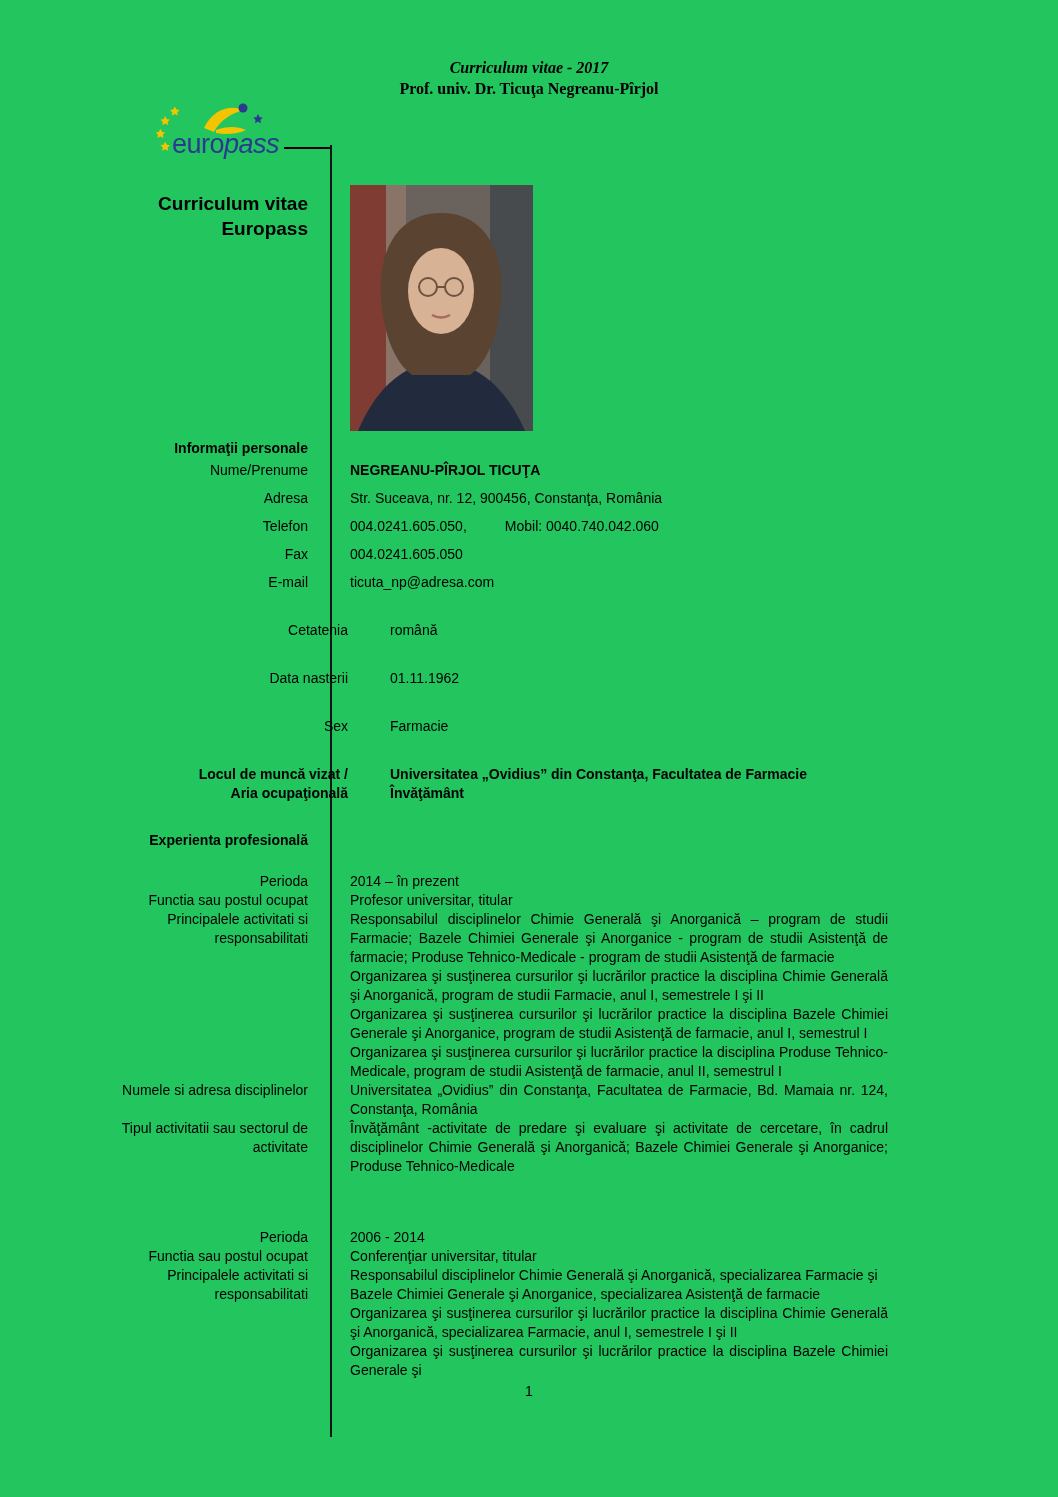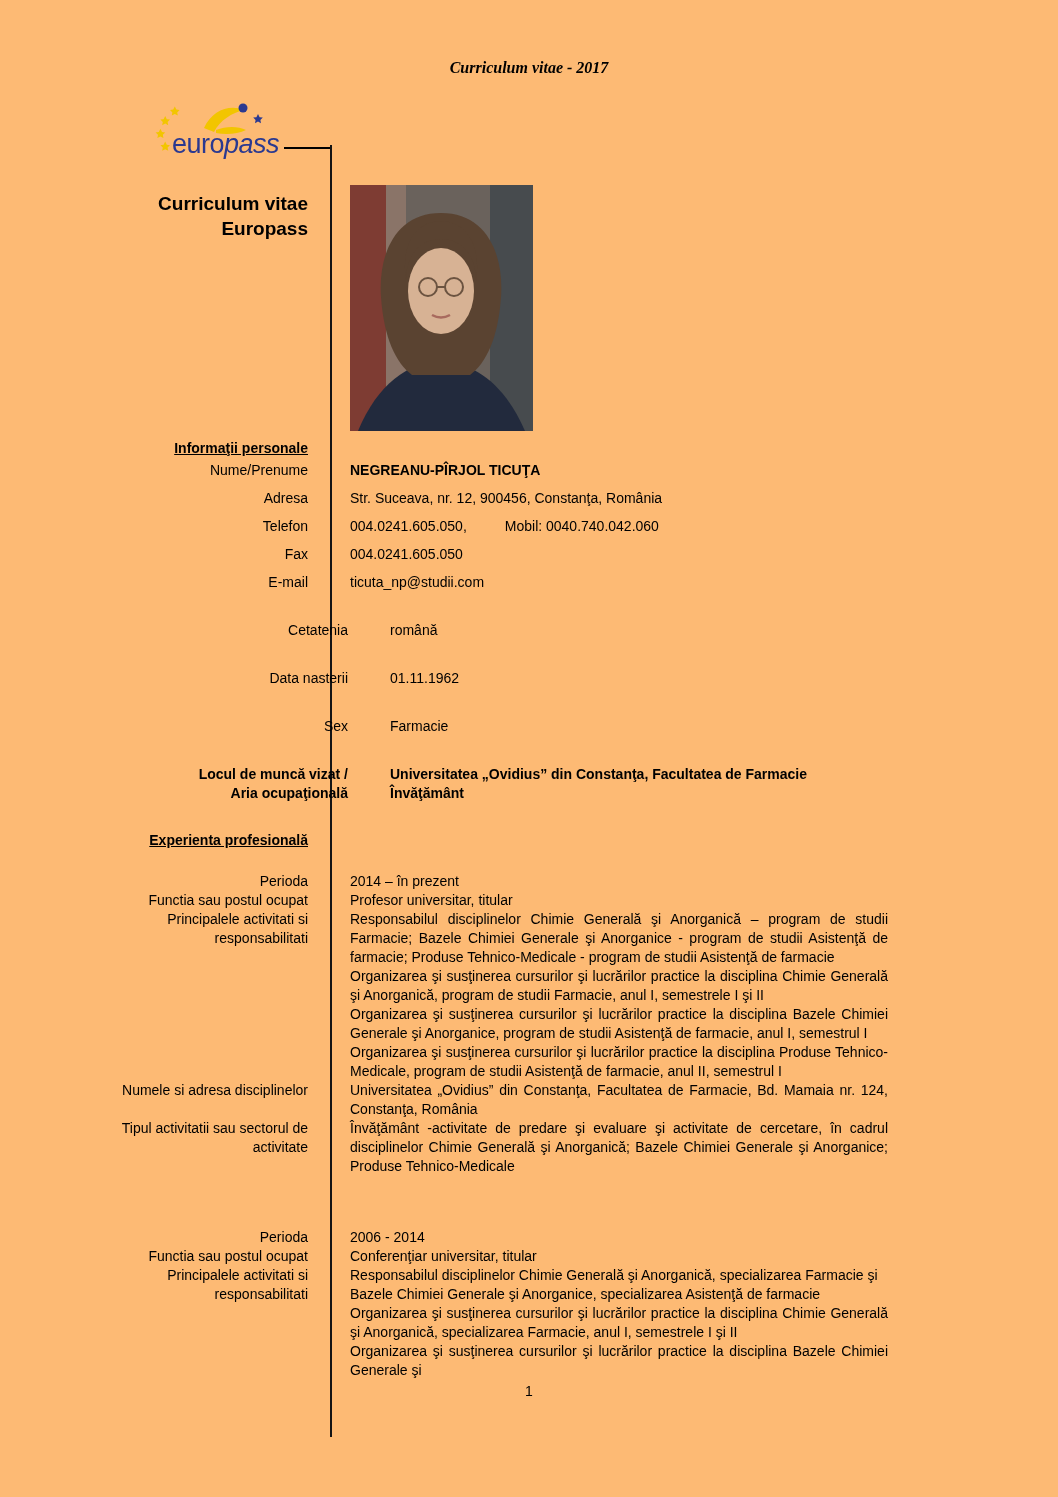--- a/index.html
+++ b/index.html
@@ -1,19 +1,19 @@
 <!DOCTYPE html>
 <html><head>
 <meta charset="utf-8">
 <style>
   * { margin:0; padding:0; box-sizing:border-box; }
   html,body { background:#ffffff; }
   .page {
     position:relative; width:1058px; height:1497px; margin:0 auto;
-    background:#fdba74; color:#000; overflow:hidden;
+    background:#22c55e; color:#000; overflow:hidden;
     font-family:"Liberation Sans", sans-serif;
   }
   
   .doc-header { position:absolute; top:57px; left:0; width:100%; text-align:center;
                 font-family:"Liberation Serif", serif; }
   .doc-header .l1 { font-size:16px; font-weight:bold; font-style:italic; line-height:21px; }
   .doc-header .l2 { font-size:16px; font-weight:bold; line-height:21px; }
   
   .logo { position:absolute; left:146px; top:100px; width:145px; height:62px; }
   .logo svg { position:absolute; left:0; top:0; }
@@ -21,21 +21,21 @@
                letter-spacing:-0.5px; line-height:27px; }
   .logo-text .pass { font-style:italic; }
   .hline { position:absolute; left:284px; top:147px; width:46px; height:2px; background:#000; }
   .vline { position:absolute; left:330px; top:145px; width:2px; height:1292px; background:#141414; }
   
   .content { position:absolute; left:0; top:185px; width:940px; }
   .row { display:grid; grid-template-columns:330px 1fr; align-items:start; }
   .cell.label { text-align:right; padding:0 22px 0 85px; font-size:14px; line-height:19px; }
   .cell.value { padding:0 52px 0 20px; font-size:14px; line-height:19px; }
   .cell.value p { text-align:justify; }
-  .heading { font-size:15.5px; font-weight:bold; line-height:20px;text-decoration:underline; }
+  .heading { font-size:15.5px; font-weight:bold; line-height:20px; }
   .name-value { font-size:15px; font-weight:bold; }
   .job-title-value { font-size:15px; font-weight:bold; line-height:21px; }
   .job-title-label { font-size:15.5px; font-weight:bold; line-height:21px; }
   
   .mt8  { margin-top:8px; }
   .mt13 { margin-top:3px; }
   .mt9  { margin-top:9px; }
   .mt29 { margin-top:29px;margin-left:40px; }
   .mt28 { margin-top:28px; }
   .mt22 { margin-top:22px; }
@@ -47,20 +47,21 @@
   
   .page-number { position:absolute; top:1383px; left:0; width:100%; text-align:center; font-size:14px; }
 </style>
 </head>
 <body>
 
 <div class="page">
 
   <div class="doc-header">
     <div class="l1">Curriculum vitae - 2017</div>
+    <div class="l2">Prof. univ. Dr. Ticuţa Negreanu-Pîrjol</div>
   </div>
 
   <div class="logo">
     <svg width="145" height="62" viewBox="0 0 145 62">
       <g fill="#f2c500">
         <path d="M30 6 l2 4 4 .5 -3 3 .8 4 -3.8-2 -3.8 2 .8-4 -3-3 4-.5 z" transform="scale(0.8) translate(6,2)"></path>
         <path d="M30 6 l2 4 4 .5 -3 3 .8 4 -3.8-2 -3.8 2 .8-4 -3-3 4-.5 z" transform="scale(0.8) translate(-6,14)"></path>
         <path d="M30 6 l2 4 4 .5 -3 3 .8 4 -3.8-2 -3.8 2 .8-4 -3-3 4-.5 z" transform="scale(0.8) translate(-12,30)"></path>
         <path d="M30 6 l2 4 4 .5 -3 3 .8 4 -3.8-2 -3.8 2 .8-4 -3-3 4-.5 z" transform="scale(0.8) translate(-6,46)"></path>
 
@@ -123,21 +124,21 @@
     <div class="row mt9">
       <div class="cell label">Telefon</div>
       <div class="cell value"><span>004.0241.605.050,</span><span class="mobile-part">Mobil: 0040.740.042.060</span></div>
     </div>
     <div class="row mt9">
       <div class="cell label">Fax</div>
       <div class="cell value">004.0241.605.050</div>
     </div>
     <div class="row mt9">
       <div class="cell label">E-mail</div>
-      <div class="cell value">ticuta_np@studii.com</div>
+      <div class="cell value">ticuta_np@adresa.com</div>
     </div>
     <div class="row mt29">
       <div class="cell label">Cetatenia</div>
       <div class="cell value">română</div>
     </div>
     <div class="row mt29">
       <div class="cell label">Data nasterii</div>
       <div class="cell value">01.11.1962</div>
     </div>
     <div class="row mt29">

